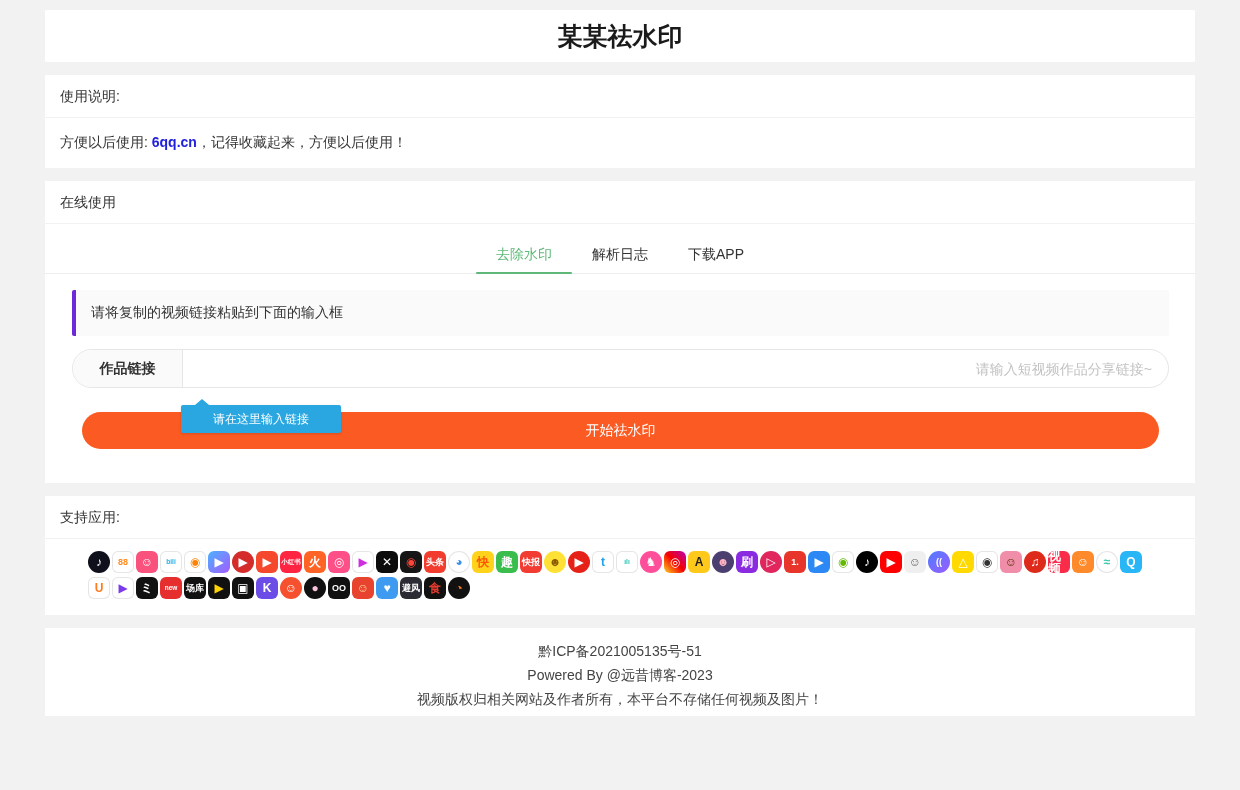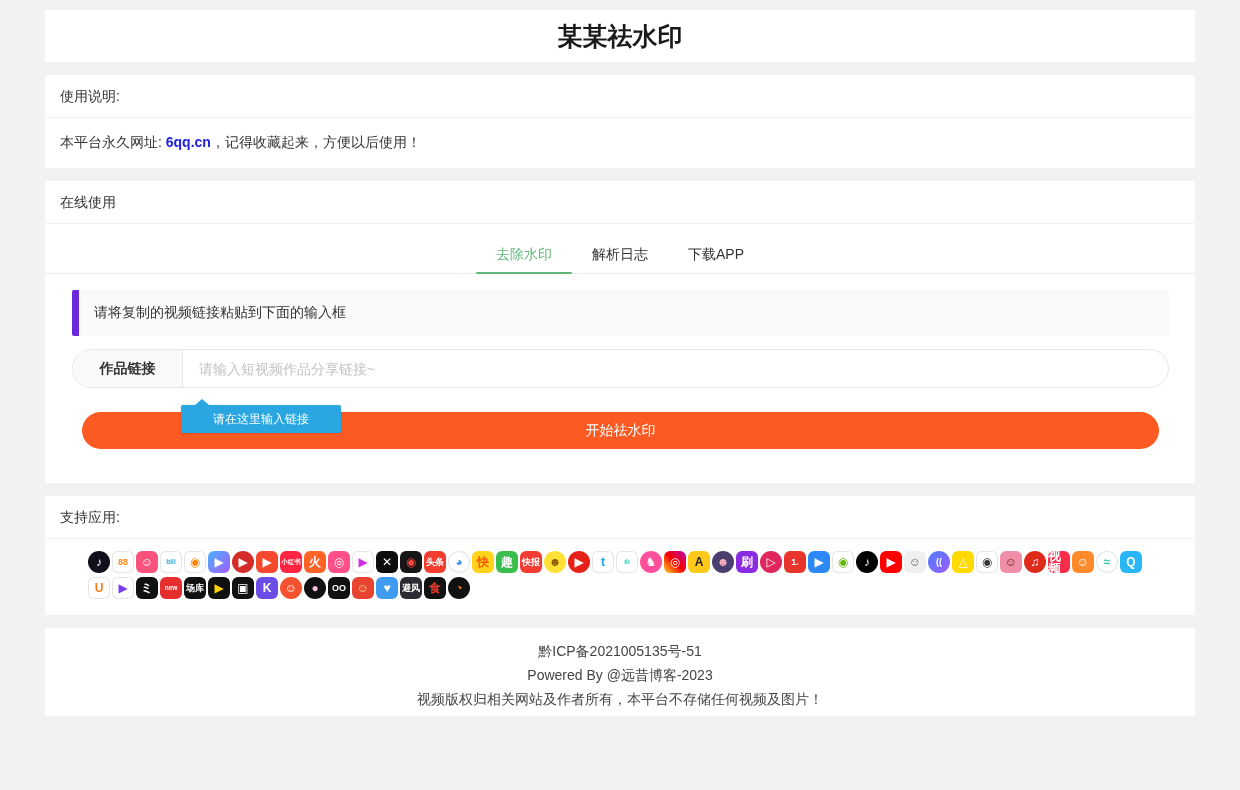--- a/index.html
+++ b/index.html
@@ -35,36 +35,36 @@
     padding:0 20px;line-height:40px;font-size:14px;color:#333;
     position:relative;cursor:pointer;white-space:nowrap;
   }
   .tab-item.active{color:var(--accent);}
   .tab-item.active::after{
     content:"";position:absolute;left:0;right:0;bottom:-1px;height:2px;
     background:var(--accent);border-radius:1px;
   }
   .alert-box{
     margin:16px 26px 0 27px;background:#fafafa;
-    border-left:7px solid #6d28d9;border-radius:2px;
+    border-left:4px solid #6d28d9;border-radius:2px;
     padding:14px 15px;font-size:14px;color:#333;
   }
   .input-group{
     margin:13px 26px 0 27px;display:flex;align-items:stretch;
     border:1px solid #e6e6e6;border-radius:20px;height:39px;
     overflow:hidden;background:#fff;
   }
   .input-label{
     width:110px;flex:0 0 110px;background:#fafafa;
     border-right:1px solid #e6e6e6;display:flex;align-items:center;
     justify-content:center;font-size:14px;font-weight:bold;color:#333;
   }
   .link-input{
     flex:1;border:0;outline:none;padding:0 16px;font-size:14px;color:#333;
-    font-family:"Liberation Sans","DejaVu Sans",sans-serif;background:transparent;
+    font-family:"Liberation Sans","DejaVu Sans",sans-serif;background:transparent;text-align:right;
   }
   .link-input::placeholder{color:#c2c2c2;}
   .button-row{position:relative;margin:24px 36px 0 37px;}
   .start-button{
     display:block;width:100%;height:37px;border:0;border-radius:18.5px;
     background:var(--btn);color:#fff;font-size:14px;cursor:pointer;
     font-family:"Liberation Sans","DejaVu Sans",sans-serif;
   }
   .tooltip{
     position:absolute;left:99px;top:-7px;z-index:5;
@@ -95,21 +95,21 @@
 <div class="wrap">
 
   <div class="card title-card">
     <div class="page-title">某某祛水印</div>
   </div>
 
   <div class="card">
     <div class="card-header">使用说明:</div>
     <div class="instr-body">
       <div>
-        <span>本平台永久网址: </span><a class="instr-link">6qq.cn</a><span>，记得收藏起来，方便以后使用！</span>
+        <span>方便以后使用: </span><a class="instr-link">6qq.cn</a><span>，记得收藏起来，方便以后使用！</span>
       </div>
     </div>
   </div>
 
   <div class="card online-card">
     <div class="card-header">在线使用</div>
 
     <div class="tab-bar">
       <div class="tab-item active">去除水印</div>
       <div class="tab-item">解析日志</div>

